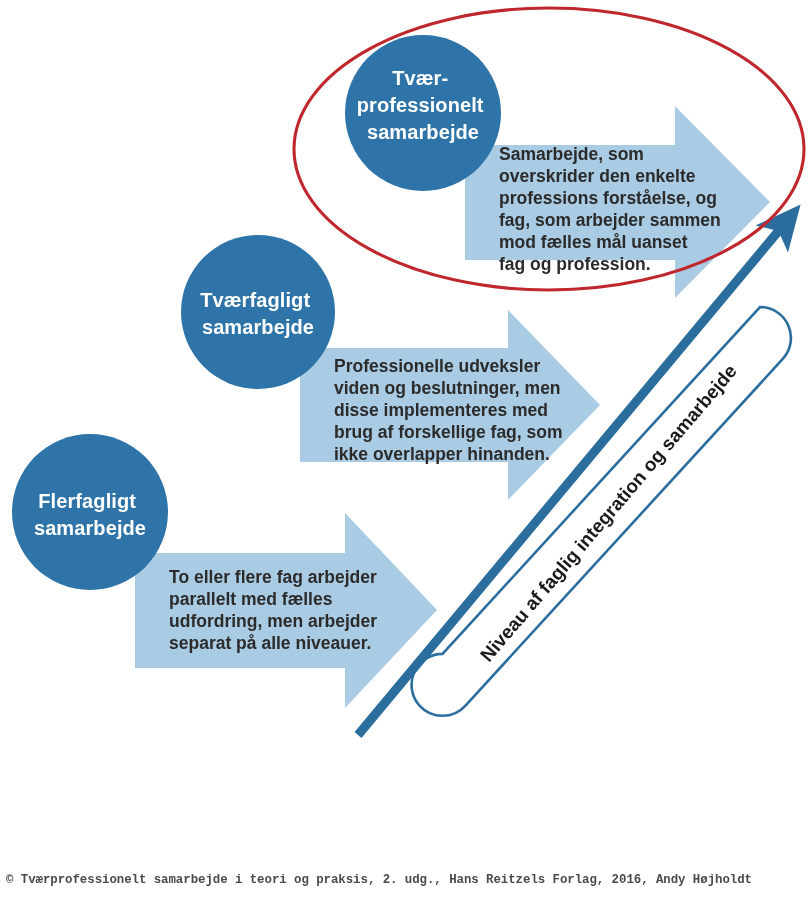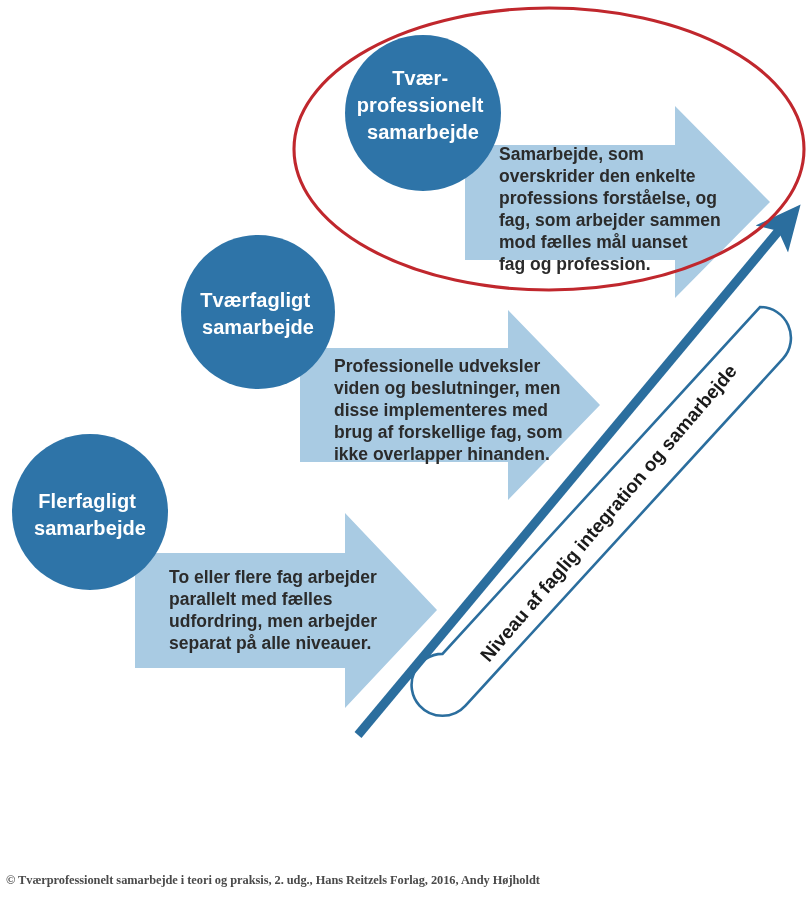--- a/index.html
+++ b/index.html
@@ -46,21 +46,21 @@
     font-family: "Liberation Sans", sans-serif;
     font-weight: 700;
     fill: #1a1a1a;
     font-size: 19px;
   }
   .footer-caption {
     position: absolute;
     left: 6px;
     top: 873px;
     width: 790px;
-    font-family: Liberation Serif, serif;
+    font-family: Liberation Mono, monospace;
     font-weight: 700;
     font-size: 12.4px;
     color: #4a4a4a;
     letter-spacing: -0.05px;
     white-space: nowrap;
   }
 </style>
 </head>
 <body>
 

